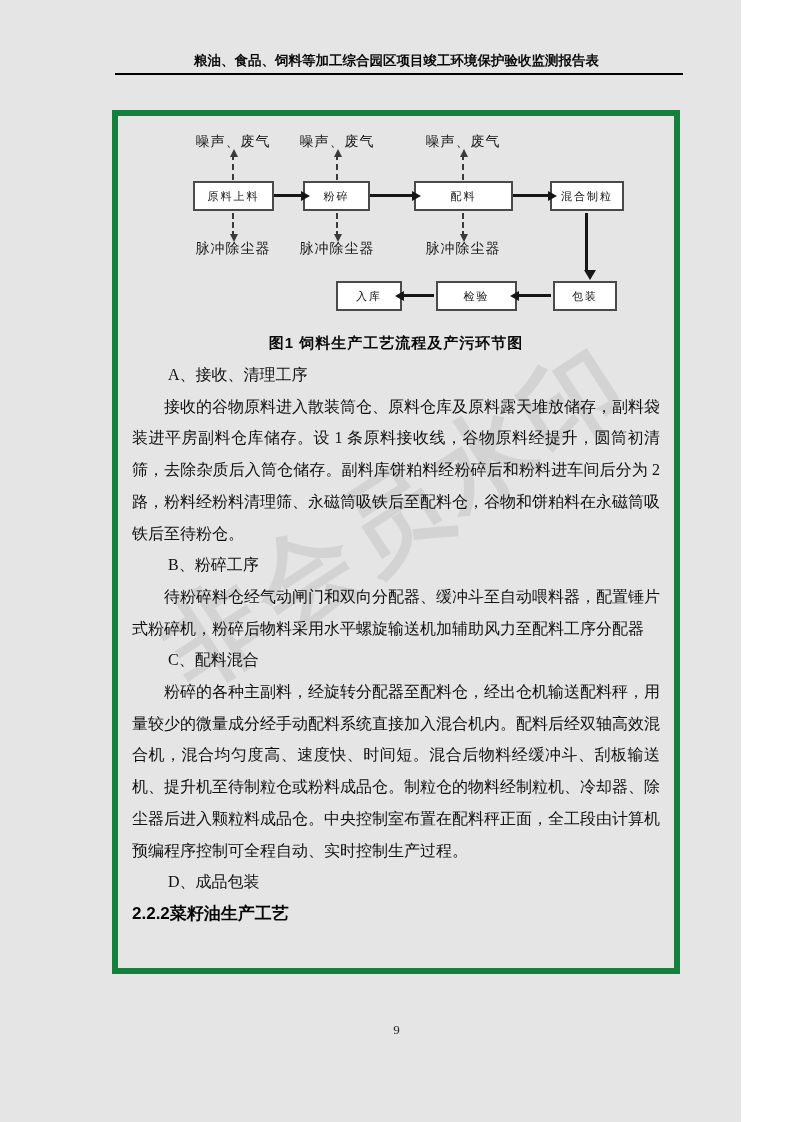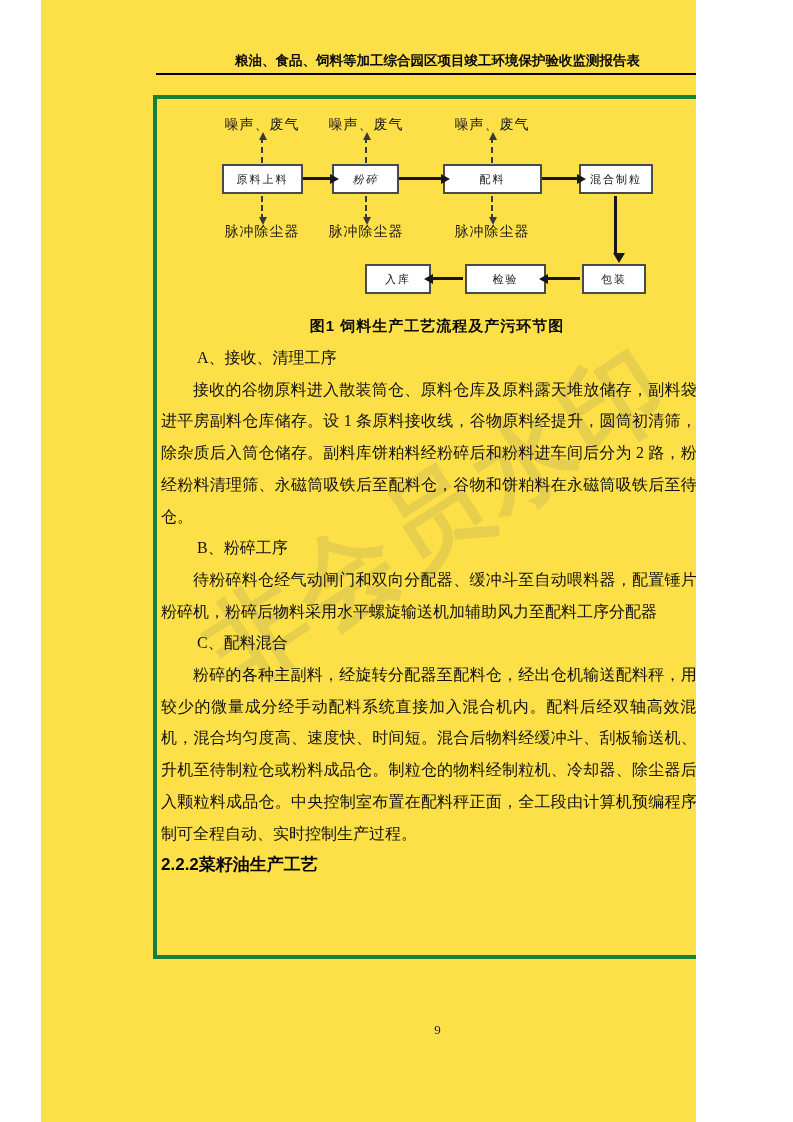--- a/index.html
+++ b/index.html
@@ -1,32 +1,32 @@
 <!DOCTYPE html>
 <html><head>
 <meta charset="utf-8">
 <style>
   * { margin:0; padding:0; box-sizing:border-box; }
   html,body { background:#ffffff; }
   body { width:793px; height:1122px; position:relative; font-family:"Liberation Serif","DejaVu Serif",serif; color:#111; }
-  .page { position:absolute; inset:0; width:655px; height:1122px; background:#fde047; overflow:hidden;margin-left:41px; }
+  .page { position:absolute; inset:0; width:741px; height:1122px; background:#e5e5e5; overflow:hidden; }
 
   
   .doc-header { position:absolute; top:52px; left:0; width:793px; text-align:center;
     font-family:"Liberation Sans","DejaVu Sans",sans-serif; font-weight:bold; font-size:13.5px; color:#0a0a0a; }
   .header-rule { position:absolute; top:73px; left:115px; width:568px; height:2px; background:#000; }
 
   
   .watermark { position:absolute; left:175px; top:595px; font-size:100px; letter-spacing:6px;
     color:rgba(120,120,120,0.16); white-space:nowrap; transform:rotate(-33deg); transform-origin:0 50%;
     font-family:"Liberation Sans",sans-serif; font-weight:bold; pointer-events:none; z-index:1; }
 
   
-  .content-box { position:absolute; left:112px; top:95px; width:568px; height:864px;
-    border:4px solid #15803d; padding:0 4px; overflow:hidden; z-index:2; background:transparent; }
+  .content-box { position:absolute; left:112px; top:110px; width:568px; height:864px;
+    border:6px solid #15803d; padding:0 14px; overflow:hidden; z-index:2; background:transparent; }
 
   
   .flow { position:relative; height:243px; width:100%; font-family:"Liberation Serif","DejaVu Serif",serif; }
   .flabel { position:absolute; font-size:14px; text-align:center; color:#151515; letter-spacing:1px; white-space:nowrap; }
   .pbox { position:absolute; height:30px; border:2px solid #4a4a4a; background:#fff; display:flex;
     align-items:center; justify-content:center; font-size:11px; letter-spacing:2px; color:#111; }
   .dash-v { position:absolute; width:0; border-left:2px dashed #3a3a3a; }
   .dash-up::before { content:""; position:absolute; left:-4px; top:-9px; border:4px solid transparent; border-bottom:8px solid #3a3a3a; }
   .dash-down::after { content:""; position:absolute; left:-4px; bottom:-9px; border:4px solid transparent; border-top:8px solid #3a3a3a; }
   .arr-h { position:absolute; height:0; border-top:3px solid #161616; }
@@ -62,21 +62,21 @@
 
       <div class="flabel" style="top:17px;left:46px;width:110px;">噪声、废气</div>
       <div class="flabel" style="top:17px;left:150px;width:110px;">噪声、废气</div>
       <div class="flabel" style="top:17px;left:276px;width:110px;">噪声、废气</div>
 
       <div class="dash-v dash-up" style="left:100px;top:38px;height:26px;"></div>
       <div class="dash-v dash-up" style="left:204px;top:38px;height:26px;"></div>
       <div class="dash-v dash-up" style="left:330px;top:38px;height:26px;"></div>
 
       <div class="pbox" style="top:65px;left:61px;width:81px;">原料上料</div>
-      <div class="pbox" style="top:65px;left:171px;width:67px;font-style:italic;">粉碎</div>
+      <div class="pbox" style="top:65px;left:171px;width:67px;">粉碎</div>
       <div class="pbox" style="top:65px;left:282px;width:99px;">配料</div>
       <div class="pbox" style="top:65px;left:418px;width:74px;">混合制粒</div>
 
       <div class="arr-h arr-right" style="top:78px;left:142px;width:27px;"></div>
       <div class="arr-h arr-right" style="top:78px;left:238px;width:42px;"></div>
       <div class="arr-h arr-right" style="top:78px;left:381px;width:35px;"></div>
 
       <div class="dash-v dash-down" style="left:100px;top:97px;height:24px;"></div>
       <div class="dash-v dash-down" style="left:204px;top:97px;height:24px;"></div>
       <div class="dash-v dash-down" style="left:330px;top:97px;height:24px;"></div>
@@ -100,20 +100,21 @@
     <div class="body-text">
       <div class="sec-label">A、接收、清理工序</div>
       <p class="sec-para">接收的谷物原料进入散装筒仓、原料仓库及原料露天堆放储存，副料袋装进平房副料仓库储存。设 1 条原料接收线，谷物原料经提升，圆筒初清筛，去除杂质后入筒仓储存。副料库饼粕料经粉碎后和粉料进车间后分为 2 路，粉料经粉料清理筛、永磁筒吸铁后至配料仓，谷物和饼粕料在永磁筒吸铁后至待粉仓。</p>
 
       <div class="sec-label">B、粉碎工序</div>
       <p class="sec-para">待粉碎料仓经气动闸门和双向分配器、缓冲斗至自动喂料器，配置锤片式粉碎机，粉碎后物料采用水平螺旋输送机加辅助风力至配料工序分配器</p>
 
       <div class="sec-label">C、配料混合</div>
       <p class="sec-para">粉碎的各种主副料，经旋转分配器至配料仓，经出仓机输送配料秤，用量较少的微量成分经手动配料系统直接加入混合机内。配料后经双轴高效混合机，混合均匀度高、速度快、时间短。混合后物料经缓冲斗、刮板输送机、提升机至待制粒仓或粉料成品仓。制粒仓的物料经制粒机、冷却器、除尘器后进入颗粒料成品仓。中央控制室布置在配料秤正面，全工段由计算机预编程序控制可全程自动、实时控制生产过程。</p>
 
+      <div class="sec-label">D、成品包装</div>
 
       <div class="subheading">2.2.2菜籽油生产工艺</div>
     </div>
 
   </div>
 
   <div class="page-number">9</div>
 
 </div>
 

